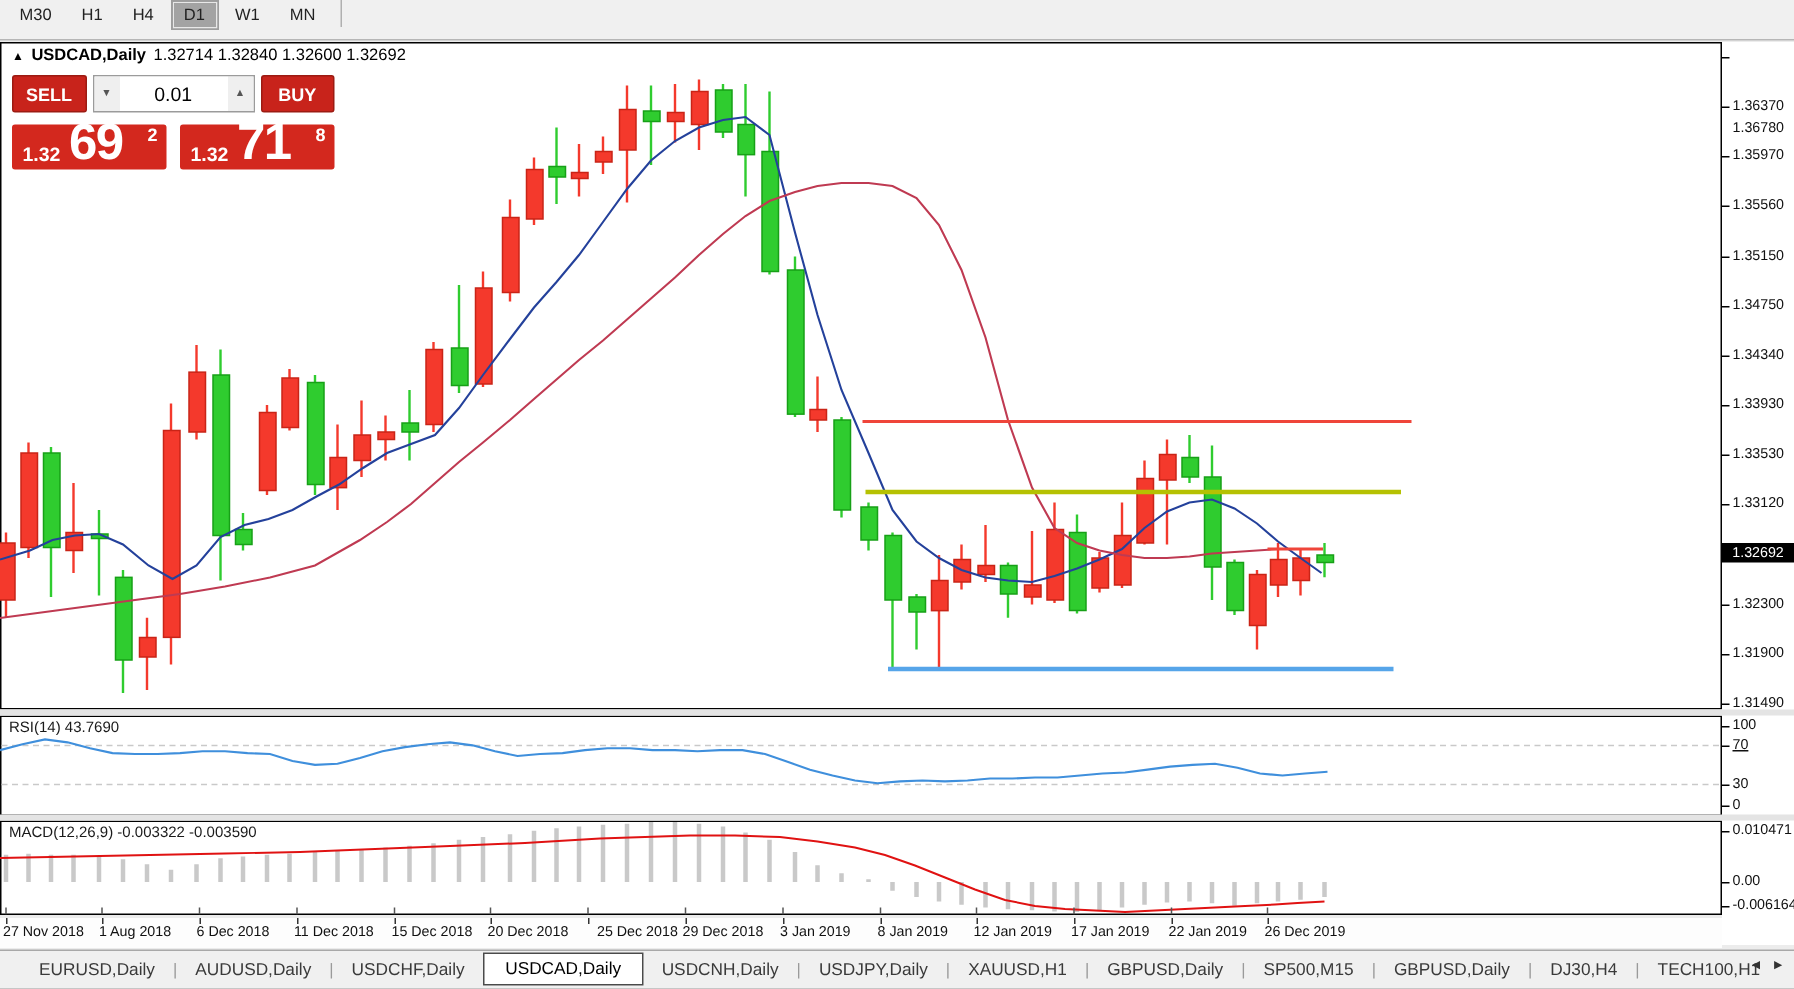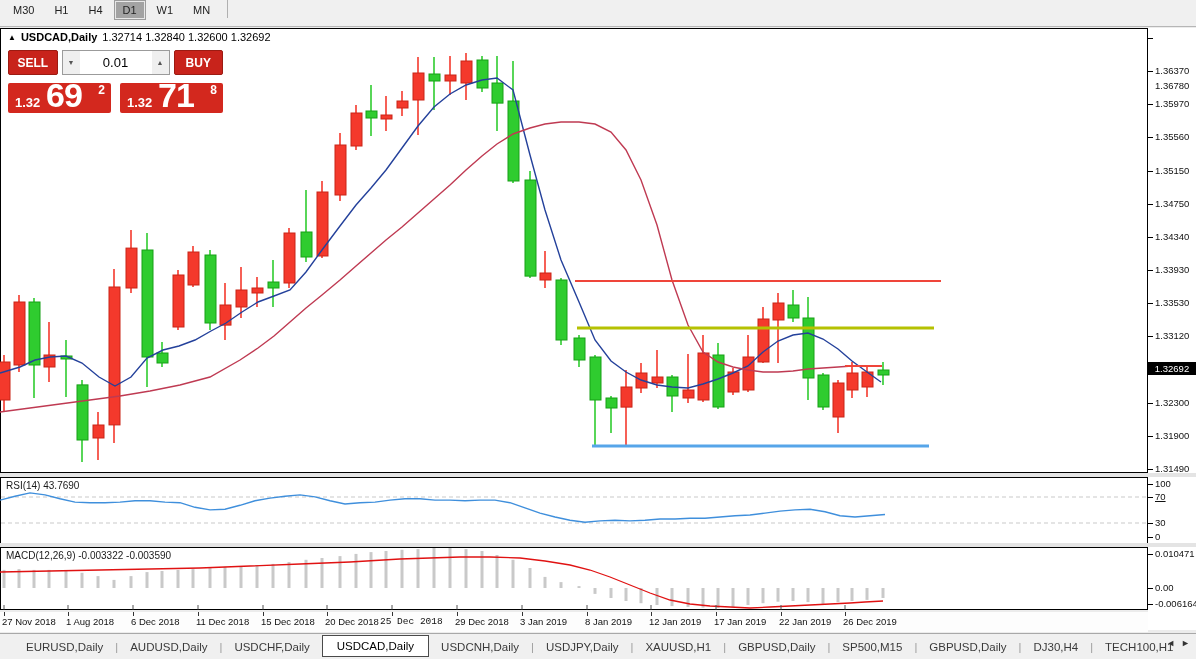--- a/index.html
+++ b/index.html
@@ -473,21 +473,21 @@
       <div class="dlabel" style="left: 66px;">1 Aug 2018</div>
       <div class="dtick" style="left: 133px;"></div>
       <div class="dlabel" style="left: 131px;">6 Dec 2018</div>
       <div class="dtick" style="left: 198px;"></div>
       <div class="dlabel" style="left: 196px;">11 Dec 2018</div>
       <div class="dtick" style="left: 263px;"></div>
       <div class="dlabel" style="left: 261px;">15 Dec 2018</div>
       <div class="dtick" style="left: 327px;"></div>
       <div class="dlabel" style="left: 325px;">20 Dec 2018</div>
       <div class="dtick" style="left: 392px;"></div>
-      <div class="dlabel" style="left: 380px; font-family: Liberation Mono, monospace;">25 Dec 2018</div>
+      <div class="dlabel" style="left: 398px;">25 Dec 2018</div>
       <div class="dtick" style="left: 457px;"></div>
       <div class="dlabel" style="left: 455px;">29 Dec 2018</div>
       <div class="dtick" style="left: 522px;"></div>
       <div class="dlabel" style="left: 520px;">3 Jan 2019</div>
       <div class="dtick" style="left: 587px;"></div>
       <div class="dlabel" style="left: 585px;">8 Jan 2019</div>
       <div class="dtick" style="left: 651px;"></div>
       <div class="dlabel" style="left: 649px;">12 Jan 2019</div>
       <div class="dtick" style="left: 716px;"></div>
       <div class="dlabel" style="left: 714px;">17 Jan 2019</div>

